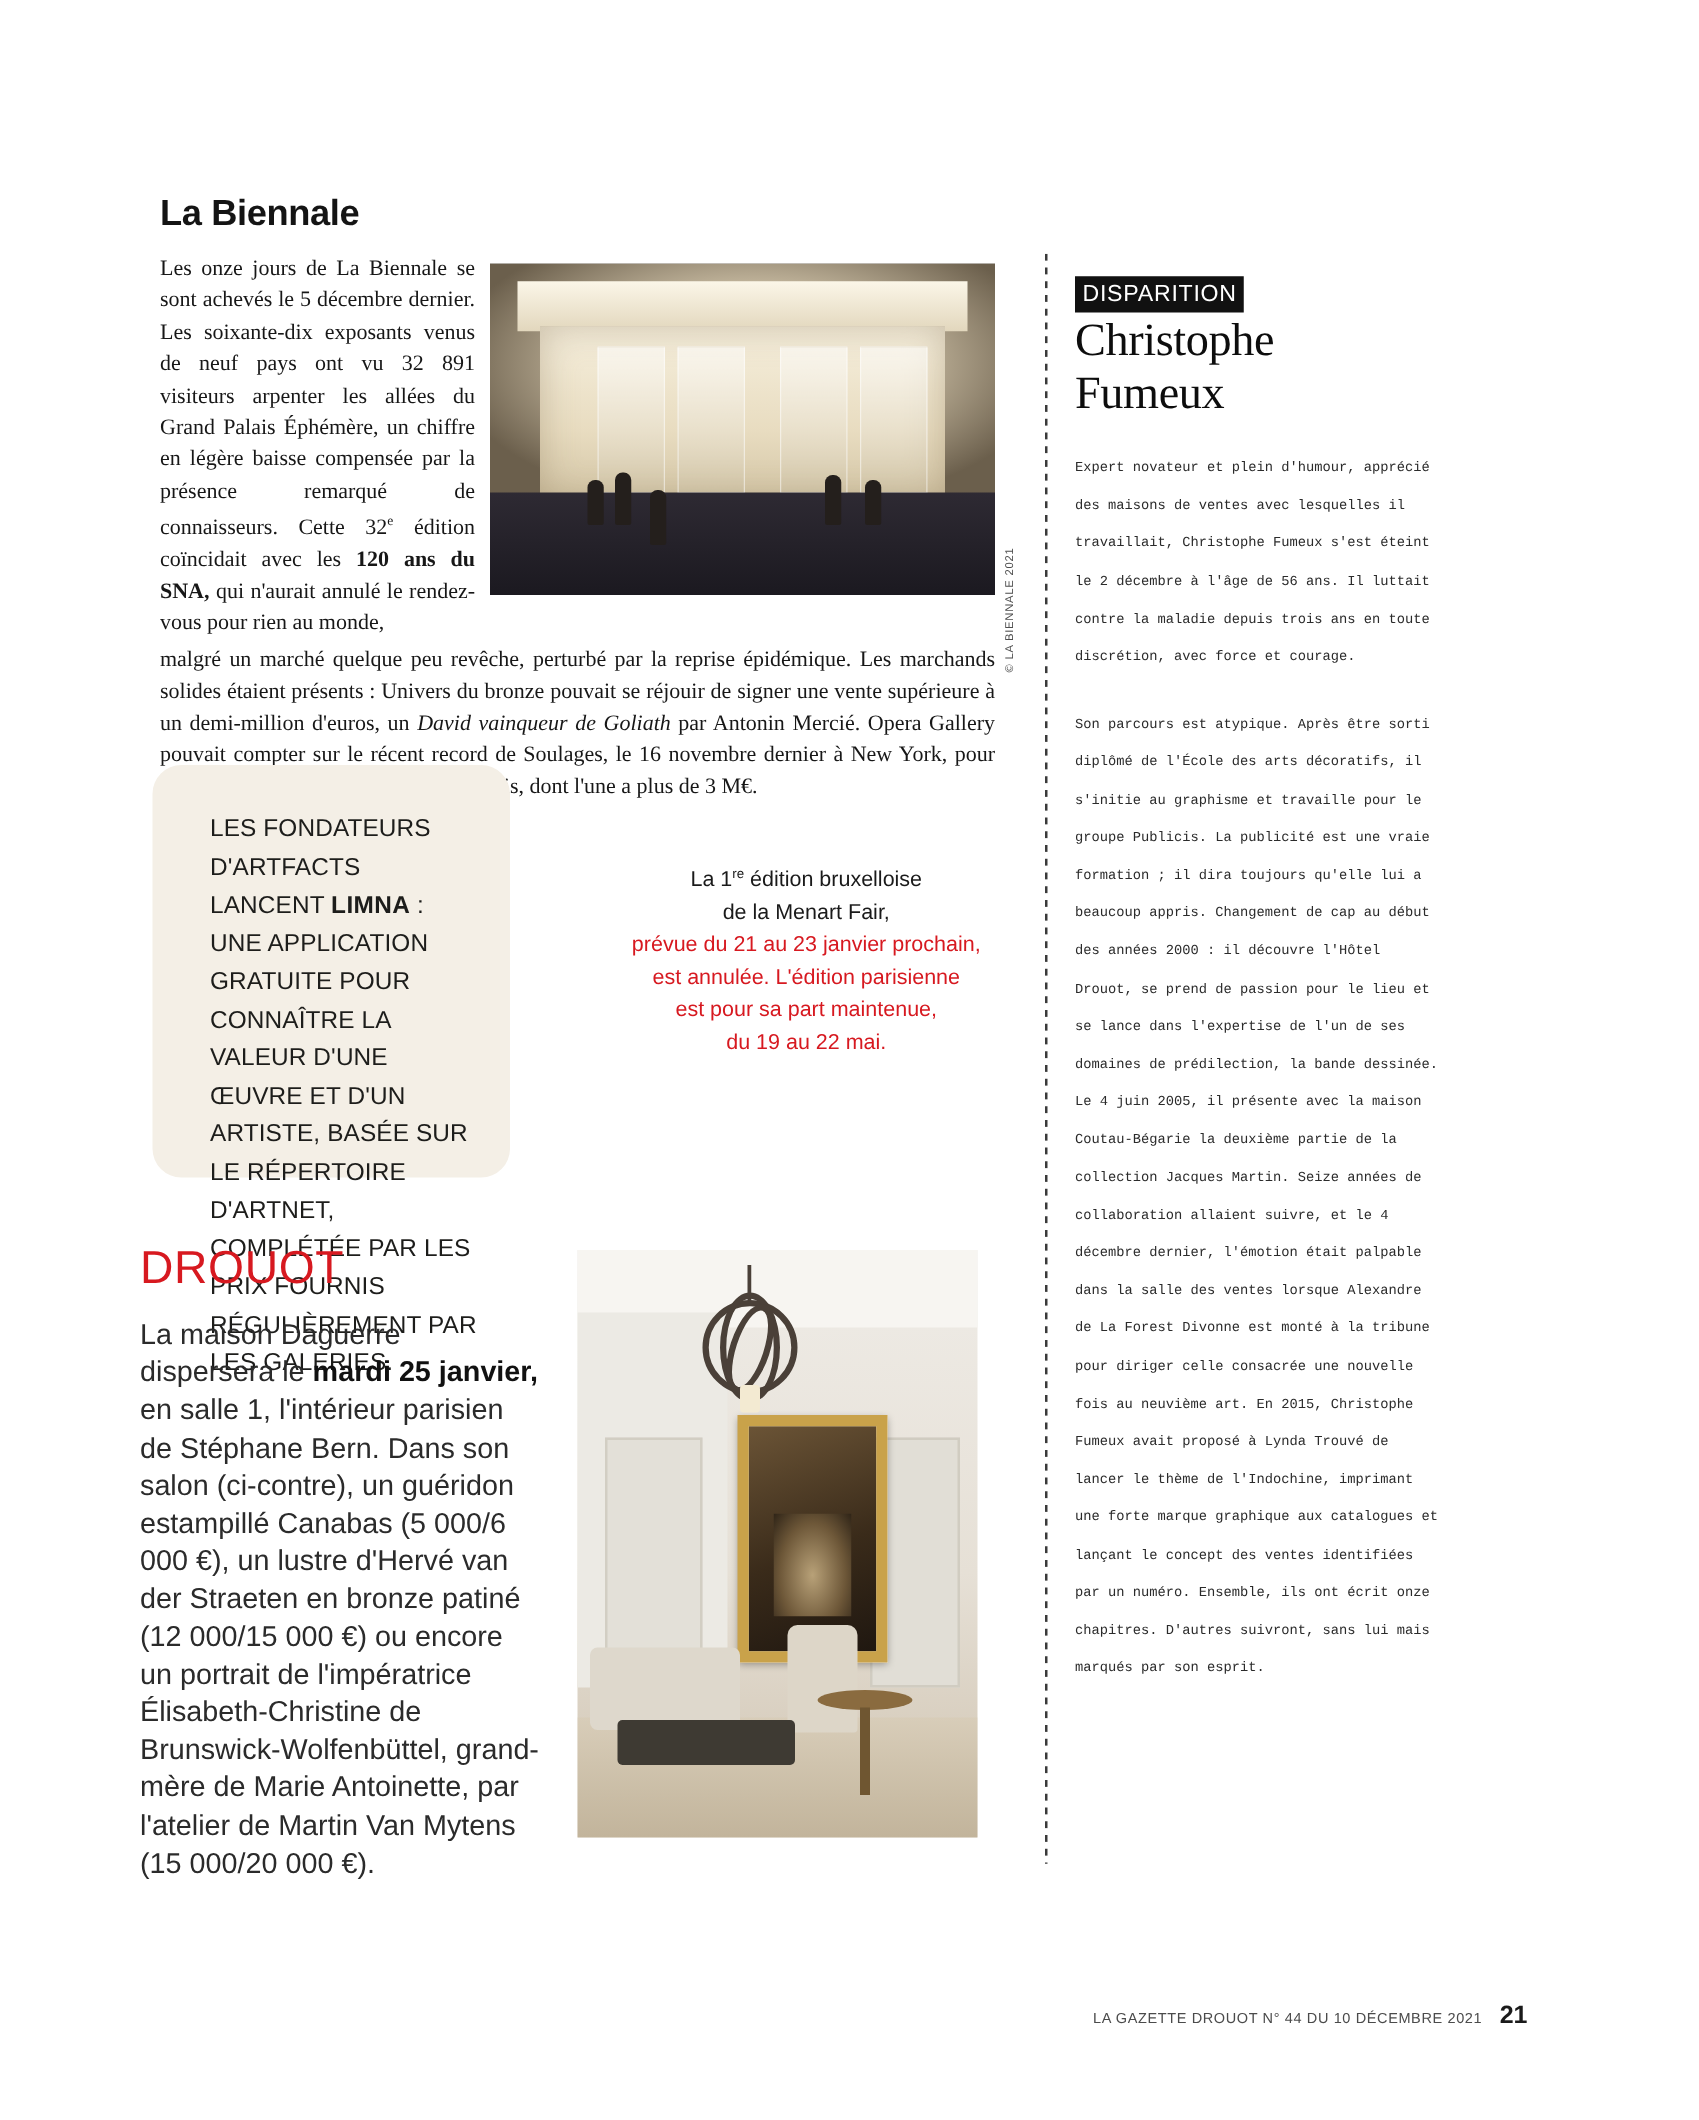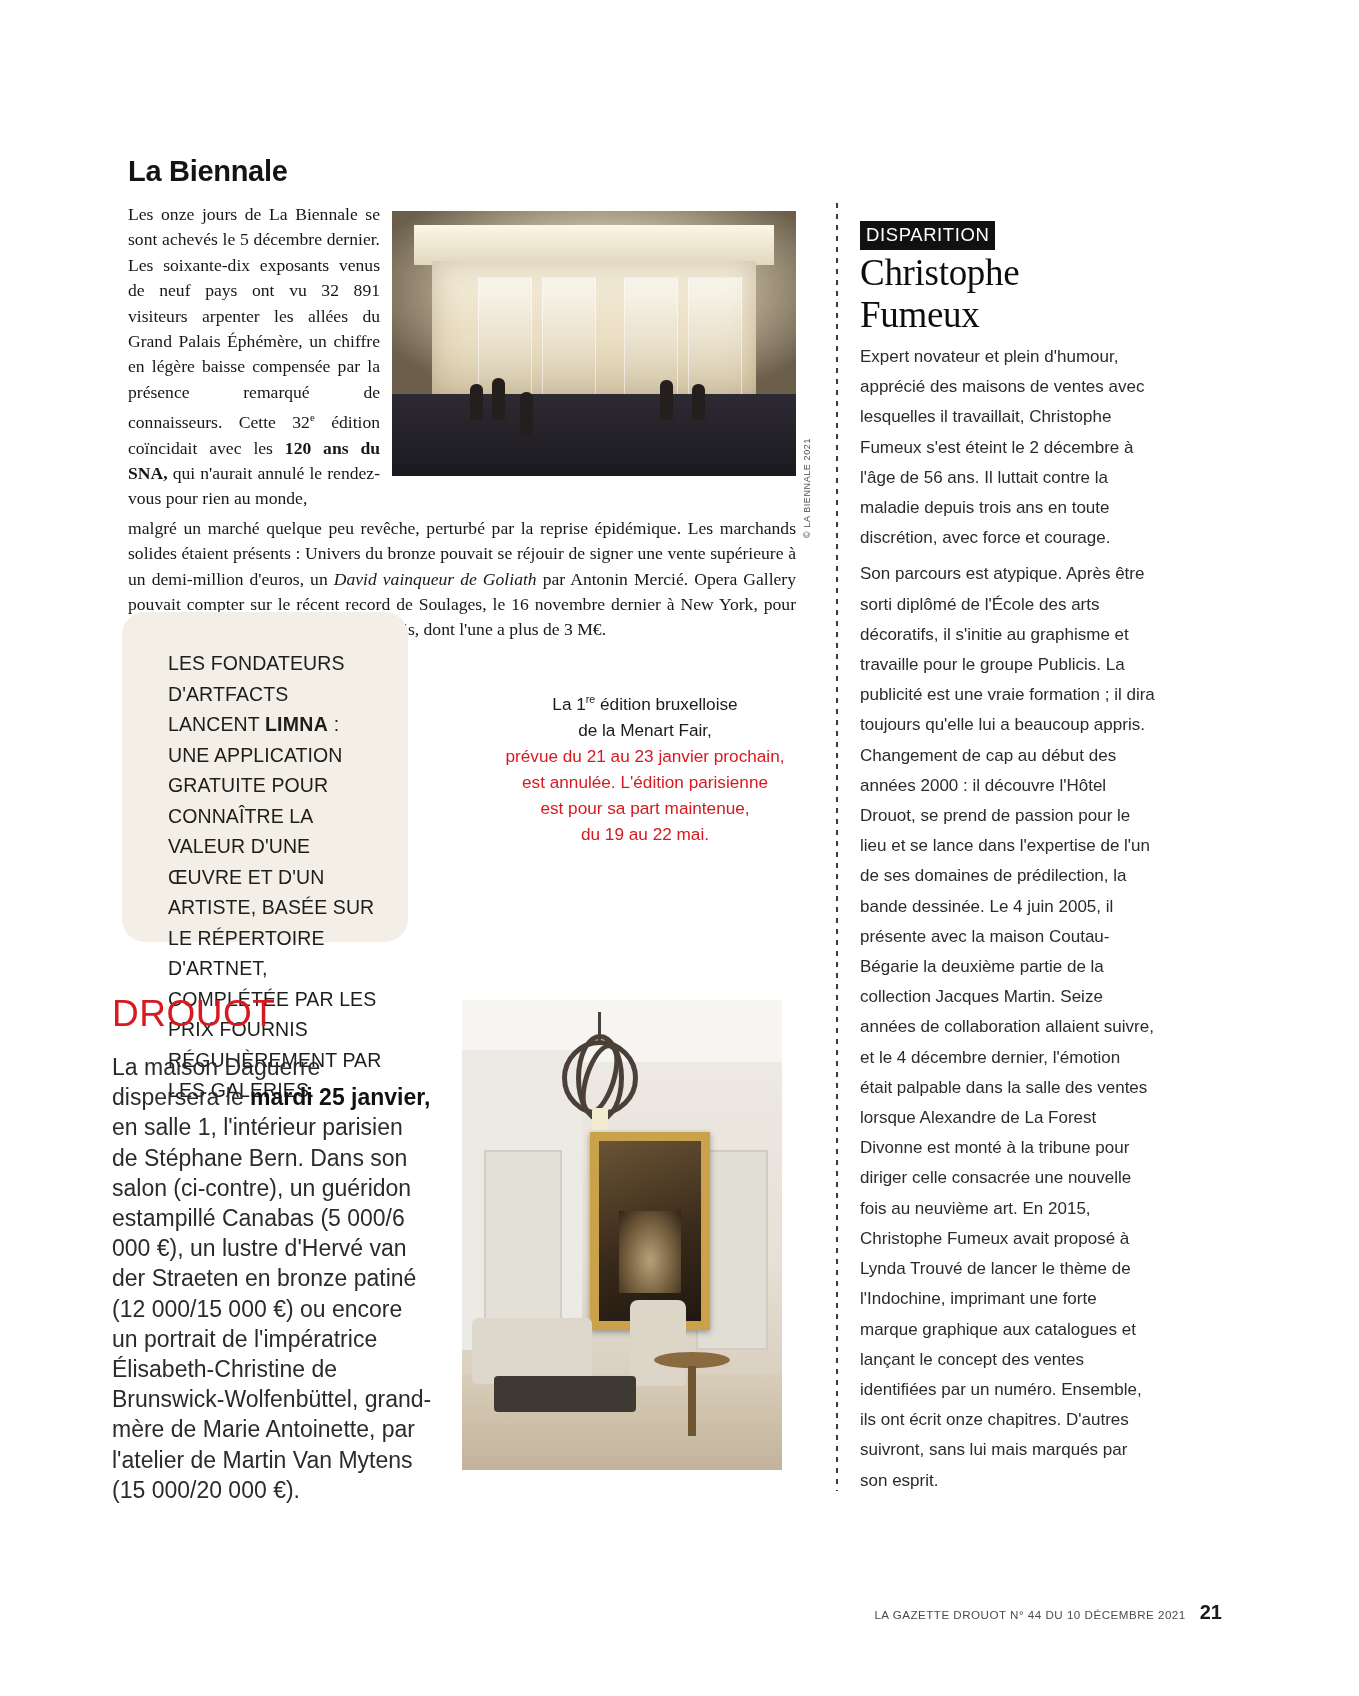--- a/index.html
+++ b/index.html
@@ -158,21 +158,21 @@
   .disparition {
     display: inline-block; background: #111; color: #fff;
     font-size: 18.5px; letter-spacing: .6px; padding: 3px 6px 4px 6px;
   }
   .fumeux-name {
     font-family: "Liberation Serif", serif; font-weight: normal;
     font-size: 37px; line-height: 42px; letter-spacing: -.3px;
     color: #0d0d0d; margin-top: 2px;
   }
   .right-body {
-    font-size: 17px; line-height: 30.2px; color: #2b2b2b; margin-top: 6px;
+    font-size: 11px; line-height: 30.2px; color: #2b2b2b; margin-top: 24px; font-family: Liberation Mono, monospace;
   }
   .fumeux-photo {
     position: relative; margin-top: 18px; width: 290px; height: 232px;
     overflow: hidden; background: linear-gradient(180deg,#3a2f26 0%,#241c16 100%);
   }
   .fp-wall { position:absolute; inset:0; background:
      repeating-linear-gradient(90deg, #3b2f24 0 18px, #493a2c 18px 36px),
      linear-gradient(180deg, #4a3b2c, #221a13); opacity:.95; }
   .fp-body { position:absolute; left:92px; top:74px; width:112px; height:158px;
      background: linear-gradient(180deg,#f2f1ef 0%,#e7e5e1 100%); border-radius:14px 14px 0 0; }

